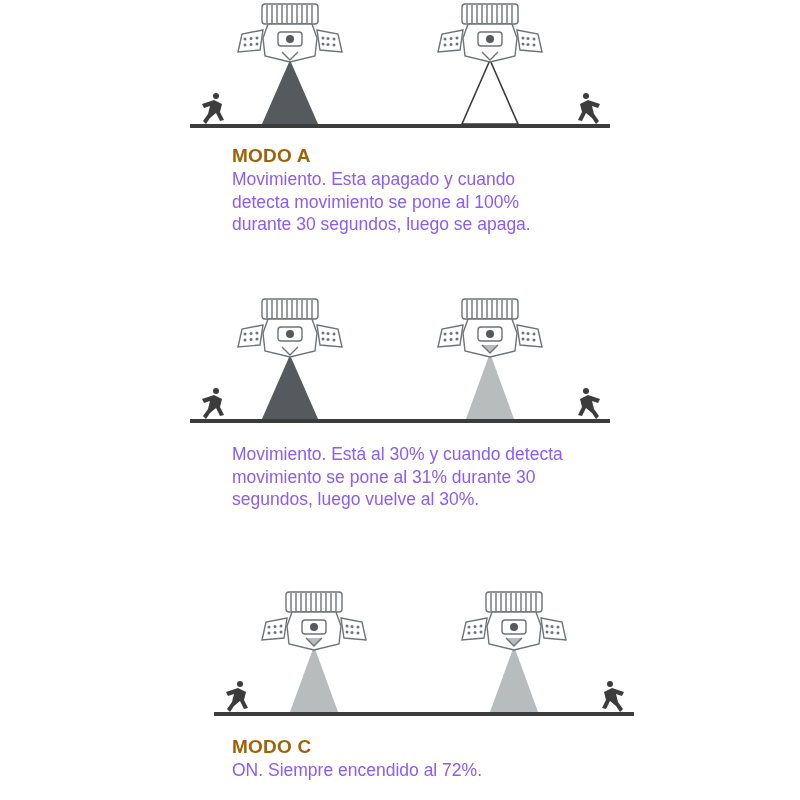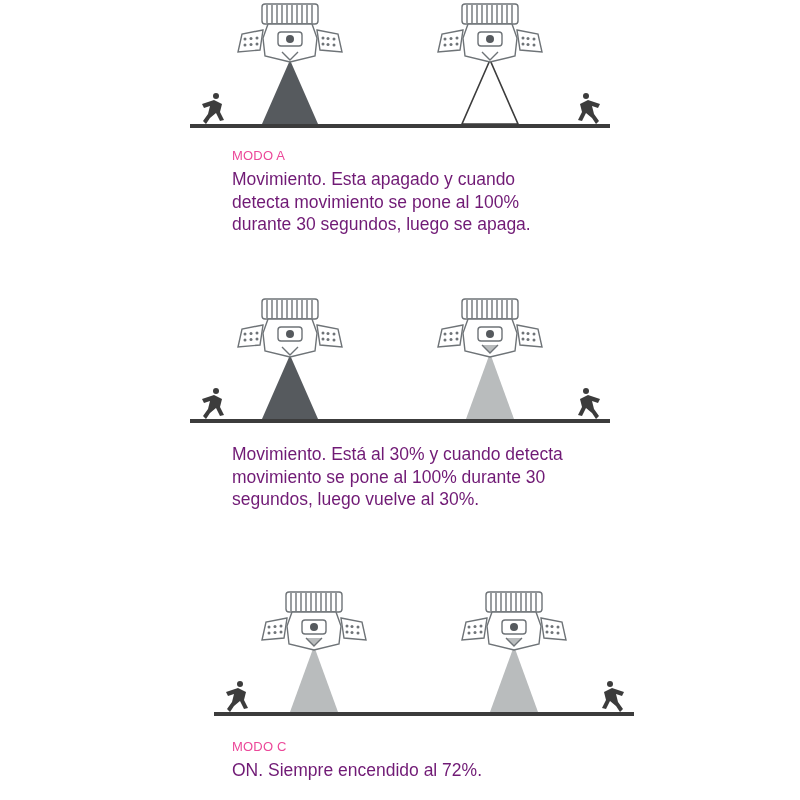--- a/index.html
+++ b/index.html
@@ -32,31 +32,31 @@
   .figure svg {
     display: block;
     margin: 0 auto;
   }
   .text-wrap {
     position: absolute;
     left: 232px;
     width: 340px;
   }
   .mode-title {
-    font-size: 13px;
-    font-weight: normal;
-    color: #ec4899;
+    font-size: 19px;
+    font-weight: bold;
+    color: #a16207;
     letter-spacing: 0.2px;
     margin: 0 0 1px 0;
     line-height: 22px;
   }
   .mode-desc {
     font-size: 17.5px;
     line-height: 22.5px;
-    color: #701a75;
+    color: #8b5cf6;
     margin: 0;
     font-weight: normal;
   }
 </style>
 </head>
 <body>
 
 <div class="page">
 
   <div class="mode-block" style="top:0px;height:290px;">
@@ -250,21 +250,21 @@
         <g fill="#3c3c3c">
           <circle cx="396" cy="96" r="3"></circle>
           <path d="M398,100 L390,104 L392,112 L388,120 L392,121 L396,113 L402,118 L406,124 L409,121 L404,114 L402,106 L408,108 L410,104 Z"></path>
         </g>
 
         <rect x="0" y="124" width="420" height="4" fill="#3c3c3c"></rect>
       </svg>
     </div>
 
     <div class="text-wrap" style="top:148px;">
-      <div class="mode-desc">Movimiento. Está al 30% y cuando detecta movimiento se pone al 100% durante 30 segundos, luego vuelve al 30%.</div>
+      <div class="mode-desc">Movimiento. Está al 30% y cuando detecta movimiento se pone al 31% durante 30 segundos, luego vuelve al 30%.</div>
     </div>
   </div>
 
   <div class="mode-block" style="top:588px;height:212px;padding-left:24px;">
 
     <div class="figure">
       <svg width="420" height="140" viewBox="0 0 420 140">
 
         <g>
           <polygon points="100,58 76,124 124,124" fill="#b9bcbd"></polygon>

